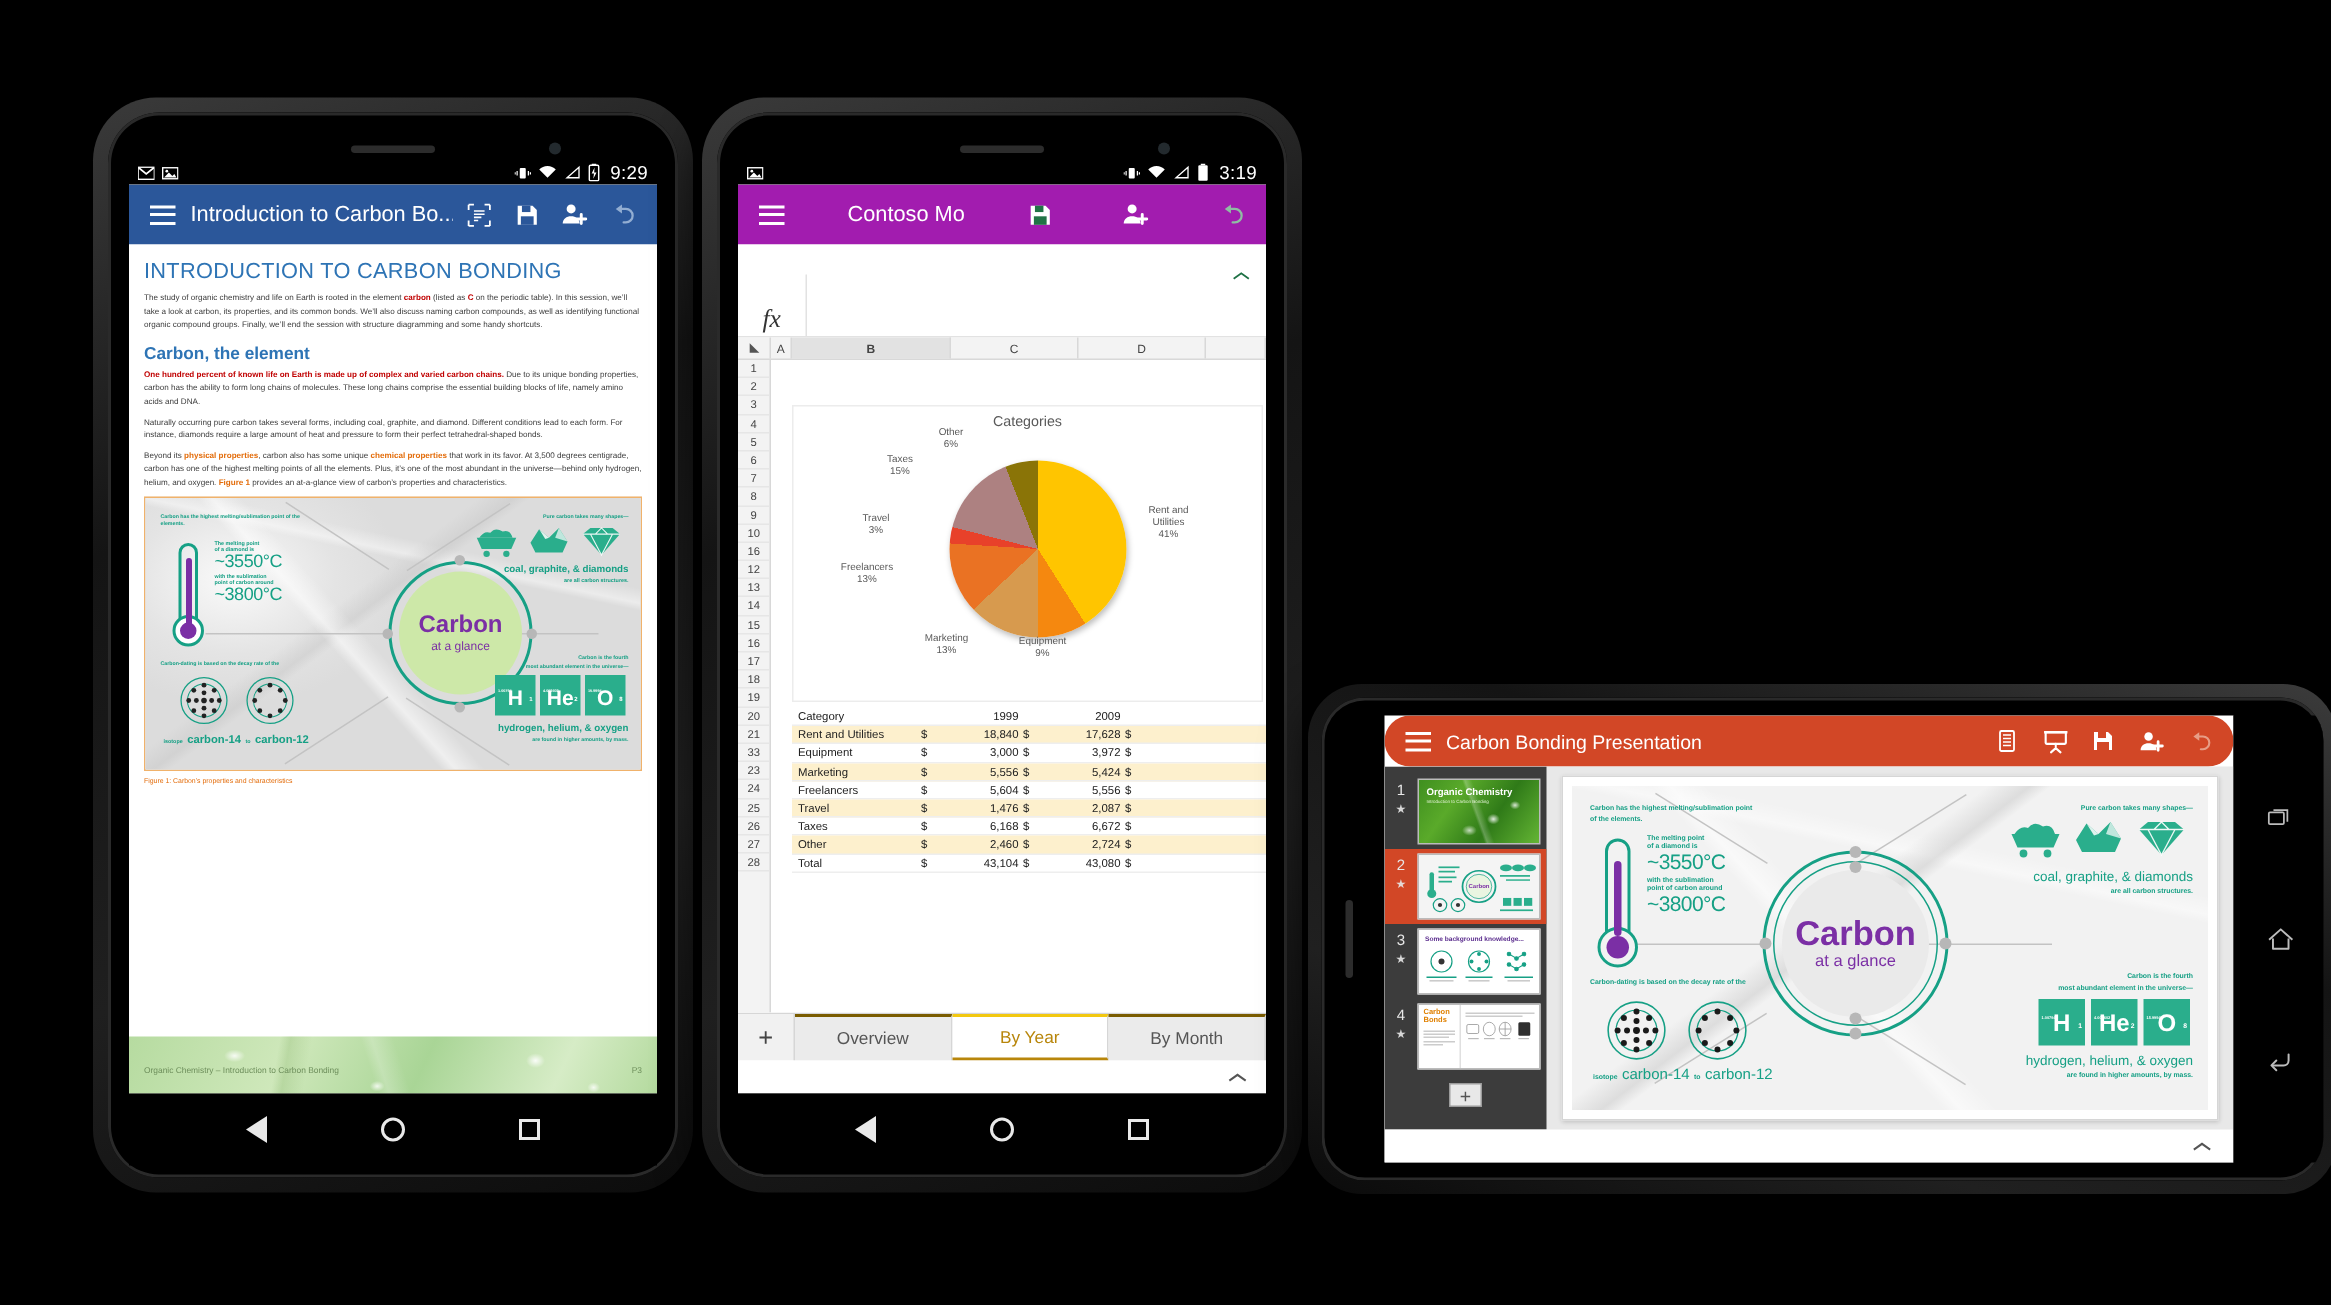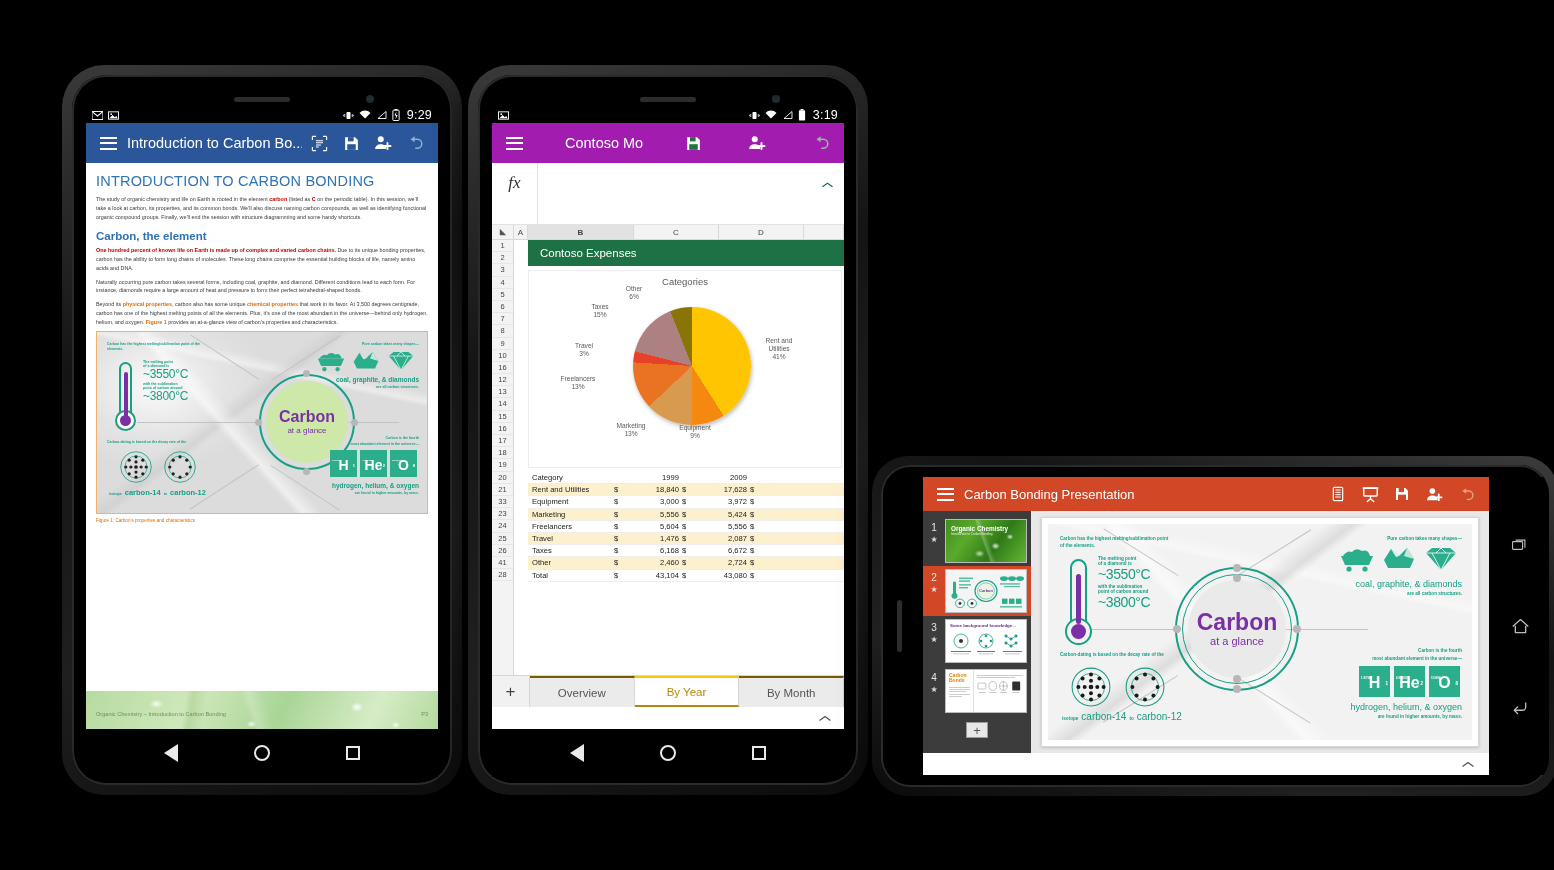--- a/index.html
+++ b/index.html
@@ -141,22 +141,22 @@
 
   .elbox { display: inline-block; background: #2aae8c; color: #fff; text-align: center;
            position: relative; font-weight: 700; }
   .elbox .num { position: absolute; top: 1px; right: 2px; font-weight: 700; }
   .elbox .mass { position: absolute; bottom: 1px; left: 2px; font-weight: 700; }
 
   
   .xl-bar { background: #a21caf; gap: 34px; }
   .fx-row { height: 62px; background: #fff; display: flex; border-bottom: 1px solid #e2e2e2; }
   .fx-label { width: 46px; display: flex; align-items: flex-start; justify-content: center;
-              padding-top: 10px; font-family: "Liberation Serif", serif; font-style: italic;
-              font-size: 17px; color: #333; border-right: 1px solid #e2e2e2; }
+              padding-top: 20px; font-family: "Liberation Serif", serif; font-style: italic;
+              font-size: 17px; color: #333; border-right: 1px solid #e2e2e2; margin-top: 20px; }
   .fx-input { flex: 1; position: relative; }
   .fx-chev { position: absolute; right: 10px; top: 12px; }
   .col-head { height: 15px; display: flex; font-size: 8px; color: #444;
               background: #f3f3f3; border-bottom: 1px solid #d8d8d8; }
   .col-head div { display: flex; align-items: center; justify-content: center;
                   border-right: 1px solid #d8d8d8; }
   .col-sel { background: #e2e2e2; font-weight: 600; }
   .grid-wrap { position: relative; flex: 1; overflow: hidden; background: #fff; display: flex; }
   .row-head { width: 22px; background: #f3f3f3; border-right: 1px solid #d8d8d8; }
   .row-head div { font-size: 7.5px; color: #444; text-align: center;
@@ -205,21 +205,21 @@
                    background: #fff; overflow: hidden; display: flex; flex-direction: column; }
   .tablet-navbar { position: absolute; right: 0; top: 12px; bottom: 12px; width: 60px;
                    background: #000; display: flex; flex-direction: column;
                    align-items: center; justify-content: space-around; padding: 28px 0; }
   .tnav { width: 17px; height: 17px; opacity: .85; }
   .tablet-earpiece { position: absolute; left: 16px; top: 50%; transform: translateY(-50%);
                      width: 5px; height: 52px; border-radius: 3px; background: #2c2c2c; }
   .tablet-power { position: absolute; right: 10px; top: 36%; width: 5px; height: 70px;
                   border-radius: 3px; background: #3a3a3a; }
 
-  .pp-bar { background: #d24726; }
+  .pp-bar { background: #d24726; border-radius: 17px; }
   .pp-body { flex: 1; display: flex; background: #e8e8e8; overflow: hidden; position: relative; }
   .pp-rail { width: 108px; background: #3c3c3c; padding: 5px 0 0 0; overflow: hidden; }
   .pp-thumbrow { display: flex; align-items: flex-start; padding: 3px 4px 3px 0; }
   .pp-thumbrow.sel { background: #d24726; }
   .pp-num { width: 22px; text-align: center; color: #e8e8e8; font-size: 10px; padding-top: 3px; }
   .pp-num .star { display: block; font-size: 8px; margin-top: 2px; opacity: .9; }
   .pp-thumb { flex: 1; height: 44px; background: #fff; border: 1px solid #bbb; overflow: hidden; position: relative; }
   .pp-addslide { display: flex; justify-content: center; margin-top: 6px; }
   .pp-addslide span { width: 22px; height: 16px; border: 1px solid #9b9b9b; color: #555;
                       display: flex; align-items: center; justify-content: center; font-size: 13px;
@@ -602,26 +602,25 @@
           <div>17</div>
           <div>18</div>
           <div>19</div>
           <div>20</div>
           <div>21</div>
           <div>33</div>
           <div>23</div>
           <div>24</div>
           <div>25</div>
           <div>26</div>
-          <div>41</div>
+          <div>27</div>
           <div>28</div>
         </div>
 
         <div class="sheet">
-          <div class="banner-cell">Contoso Expenses</div>
 
           <div class="chart-area">
             <div class="chart-title">Categories</div>
             <div class="pie-wrap">
               <div class="pie" style="left:104px; top:20px; width:118px; height:118px;
                           background: conic-gradient(
                             #ffc500 0deg 147.6deg,
                             #f5880f 147.6deg 180deg,
                             #d79a4e 180deg 226.8deg,
                             #ea7223 226.8deg 273.6deg,

